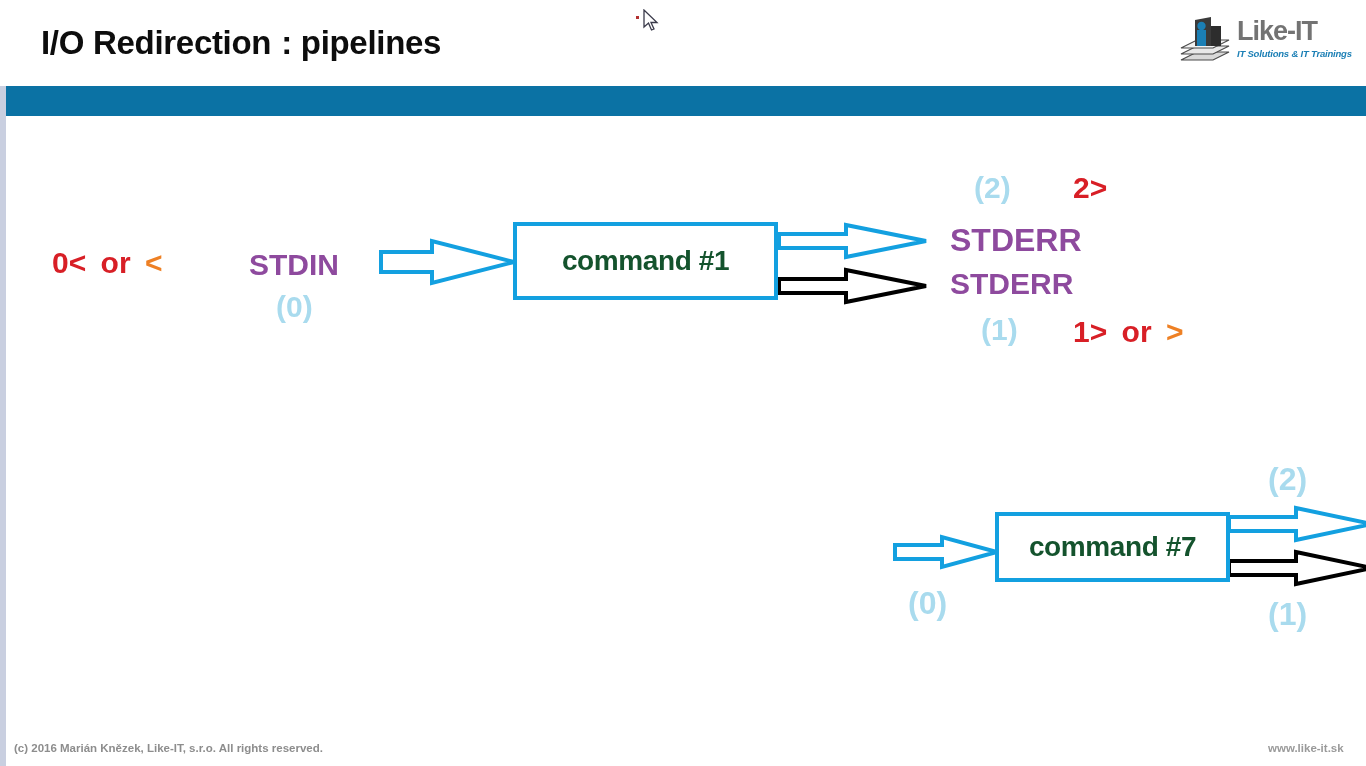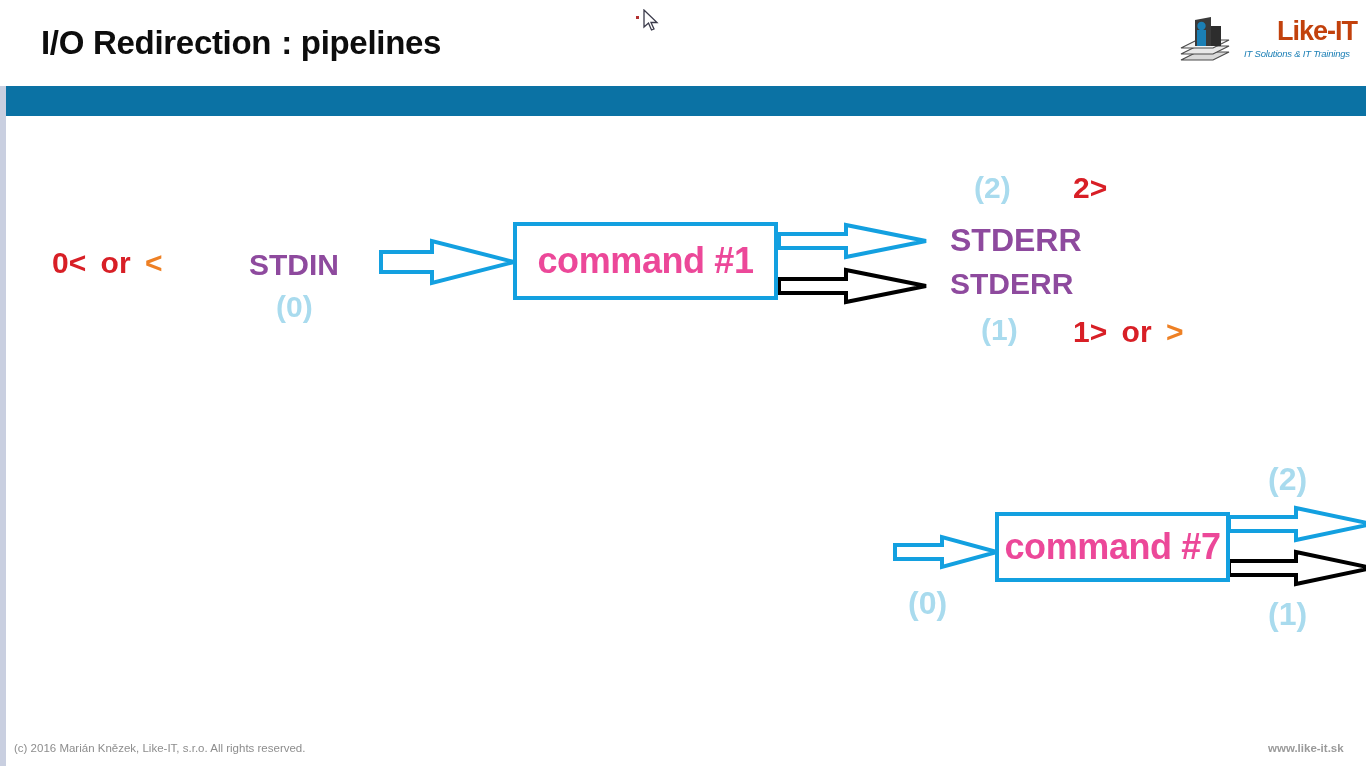--- a/index.html
+++ b/index.html
@@ -65,34 +65,32 @@
   }
   .logo-text {
     position: absolute;
     left: 62px;
     top: 4px;
     width: 120px;
   }
   .logo-name {
     font-size: 27px;
     font-weight: bold;
-    color: #c2410c;
+    color: #737373;
     letter-spacing: -1px;
     line-height: 1;
-    margin-left: 40px;
   }
   .logo-tag {
     font-size: 9.5px;
     font-style: italic;
-    font-weight: normal;
+    font-weight: bold;
     color: #1b7fb5;
     letter-spacing: -0.2px;
     margin-top: 3px;
     white-space: nowrap;
-    text-align: center;
   }
 
   
   .band {
     position: absolute;
     left: 6px;
     top: 86px;
     width: 1360px;
     height: 30px;
     background: #0b72a4;
@@ -122,33 +120,33 @@
   .cmd-box {
     position: absolute;
     box-sizing: border-box;
     border: 4px solid #13a0e0;
     background: #ffffff;
     display: flex;
     align-items: center;
     justify-content: center;
   }
   .cmd-box span {
-    font-size: 36px;
-    font-weight: bold;
-    color: #ec4899;
+    font-size: 28px;
+    font-weight: bold;
+    color: #14532d;
     letter-spacing: -0.4px;
   }
 
   
   .footer-left {
     position: absolute;
     left: 14px;
     top: 742px;
     font-size: 11.5px;
-    font-weight: normal;
+    font-weight: bold;
     color: #8d8d8d;
     white-space: nowrap;
   }
   .footer-right {
     position: absolute;
     left: 1268px;
     top: 742px;
     font-size: 11.5px;
     font-weight: bold;
     color: #9a9a9a;

